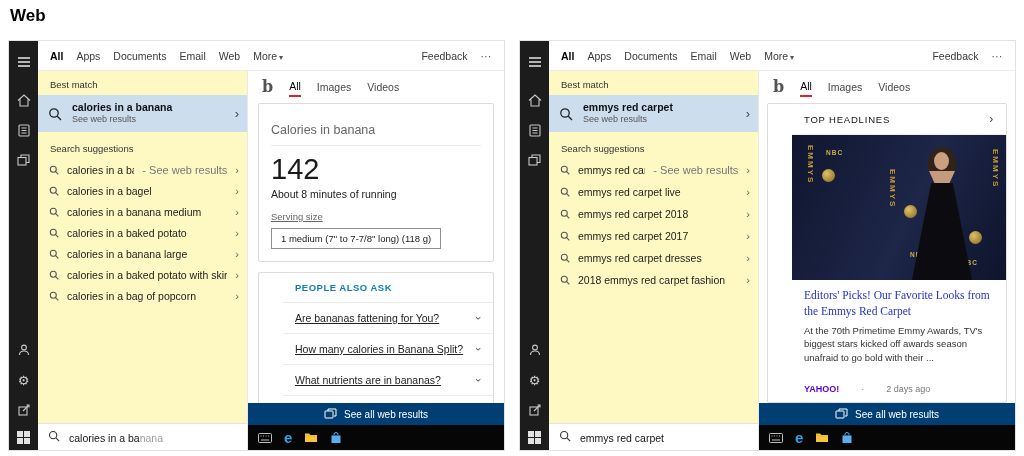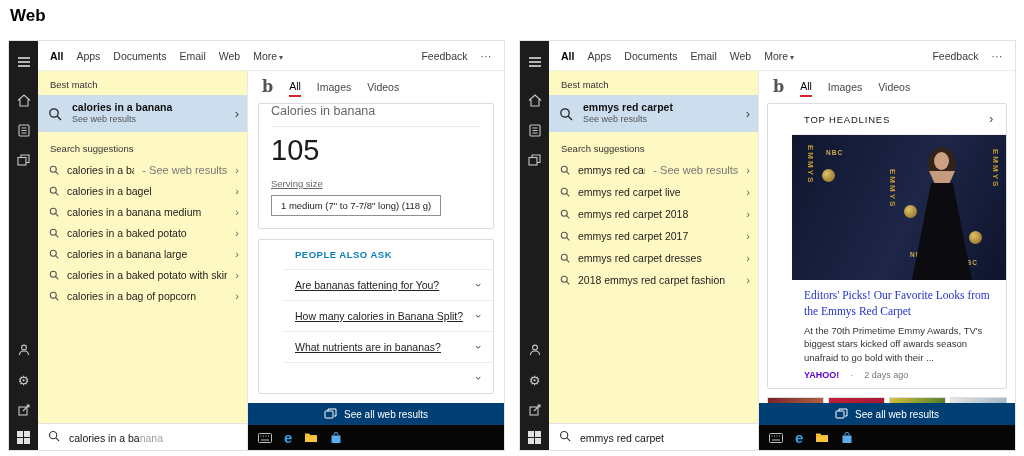--- a/index.html
+++ b/index.html
@@ -49,21 +49,21 @@
   .ghost { font-size:10.5px; color:#9d9d9d; white-space:pre; }
 
   
   .preview { flex:1; background:#fff; border-left:1px solid #e8e8e8; position:relative; overflow:hidden; }
   .bing-bar { height:30px; display:flex; align-items:center; gap:16px; padding:0 14px; }
   .bing-logo { font-size:16px; font-weight:bold; color:#535353; font-family:"DejaVu Serif","Liberation Serif",serif; }
   .ptab { font-size:10.5px; color:#484848; padding:5px 0 3px; cursor:pointer; }
   .ptab.active { color:#000; border-bottom:2px solid #d8252d; }
 
   .card { background:#fff; border:1px solid #dcdcdc; border-radius:2px; margin:2px 10px 0;padding-left:24px; }
-  .answer-card { padding:0 12px 12px; }
+  .answer-card { padding:19px 12px 12px; }
   .ac-title { font-size:12.5px; color:#666; padding-bottom:8px; border-bottom:1px solid #ececec; }
   .ac-value { font-size:29px; color:#1a1a1a; margin-top:7px; }
   .ac-note { font-size:10.5px; color:#222; margin-top:2px; }
   .ac-serving-label { font-size:9.5px; color:#666; margin-top:11px;text-decoration:underline; }
   .ac-serving { display:inline-block; margin-top:6px; border:1px solid #8f8f8f; padding:4px 9px; font-size:9.5px; color:#222; background:#fff; cursor:pointer; }
 
   .paa-card { margin-top:10px; }
   .paa-header { font-size:9.5px; font-weight:bold; letter-spacing:0.5px; color:#0b7fbd; padding:9px 12px; border-bottom:1px solid #ececec; }
   .paa-row { display:flex; align-items:center; padding:9px 12px; border-bottom:1px solid #ececec; cursor:pointer; }
   .paa-row:last-child { border-bottom:none; }
@@ -84,21 +84,21 @@
   .nbc-t { position:absolute; color:#cfae4a; font-size:6.5px; letter-spacing:1px; font-weight:bold; }
   .medal { position:absolute; width:13px; height:13px; border-radius:50%; background:radial-gradient(circle at 35% 35%,#e8c96a,#8a6a1c); opacity:.95; }
   .fig { position:absolute; right:18px; top:12px; width:90px; height:133px; }
   .fig .hair { position:absolute; left:30px; top:0; width:28px; height:34px; background:#32231a; border-radius:50% 50% 46% 46%; }
   .fig .face { position:absolute; left:36px; top:5px; width:15px; height:18px; background:#cc9f80; border-radius:50%; }
   .fig .chest { position:absolute; left:31px; top:24px; width:26px; height:16px; background:#c69a7c; clip-path:polygon(0 0,100% 0,72% 100%,28% 100%); }
   .fig .dress { position:absolute; left:14px; top:36px; width:60px; height:97px; background:#0b0b10; clip-path:polygon(32% 0,68% 0,100% 100%,0 100%); }
   .news-body { padding:8px 12px 8px; }
   .news-headline { font-size:11.5px; color:#2333cc; line-height:1.35; cursor:pointer;font-family:Liberation Serif, serif; }
   .news-snippet { font-size:9.5px; color:#333; line-height:1.4; margin-top:5px; }
-  .news-source { margin-top:6px; display:flex; align-items:center; gap:11px;text-align:right; }
+  .news-source { margin-top:20px; display:flex; align-items:center; gap:22px;text-align:right; }
   .source-name { font-size:9px; font-weight:bold; color:#5b01d1; }
   .source-sep { font-size:9px; color:#888; }
   .source-time { font-size:9px; color:#777; }
   .thumbs { display:flex; gap:4px; margin:8px 8px 0; }
   .thumb { flex:1; height:48px; border:1px solid #ddd; cursor:pointer; }
   .thumb.t1 { background:linear-gradient(135deg,#7a1f2b,#b0663f 60%,#3a1420); }
   .thumb.t2 { background:linear-gradient(160deg,#c41f3a,#8f1030 70%,#5e0a20); }
   .thumb.t3 { background:linear-gradient(135deg,#d8c23a,#4f7a2f 60%,#1f4f6e); }
   .thumb.t4 { background:linear-gradient(135deg,#e8e6e2,#9fb4c8 60%,#30497a); }
 </style>
@@ -257,21 +257,22 @@
         <div class="preview">
           <div class="bing-bar">
             <span class="bing-logo">b</span>
             <span class="ptab active">All</span>
             <span class="ptab">Images</span>
             <span class="ptab">Videos</span>
           </div>
 
           <div class="card answer-card">
             <div class="ac-title">Calories in banana</div>
-            <div class="ac-value">105</div>
+            <div class="ac-value">142</div>
+            <div class="ac-note">About 8 minutes of running</div>
             <div class="ac-serving-label">Serving size</div>
             <div class="ac-serving">1 medium (7" to 7-7/8" long) (118 g)</div>
           </div>
 
           <div class="card paa-card">
             <div class="paa-header">PEOPLE ALSO ASK</div>
             <div class="paa-row">
               <span class="paa-q">Are bananas fattening for You?</span>
               <span class="paa-chev">›</span>
             </div>

